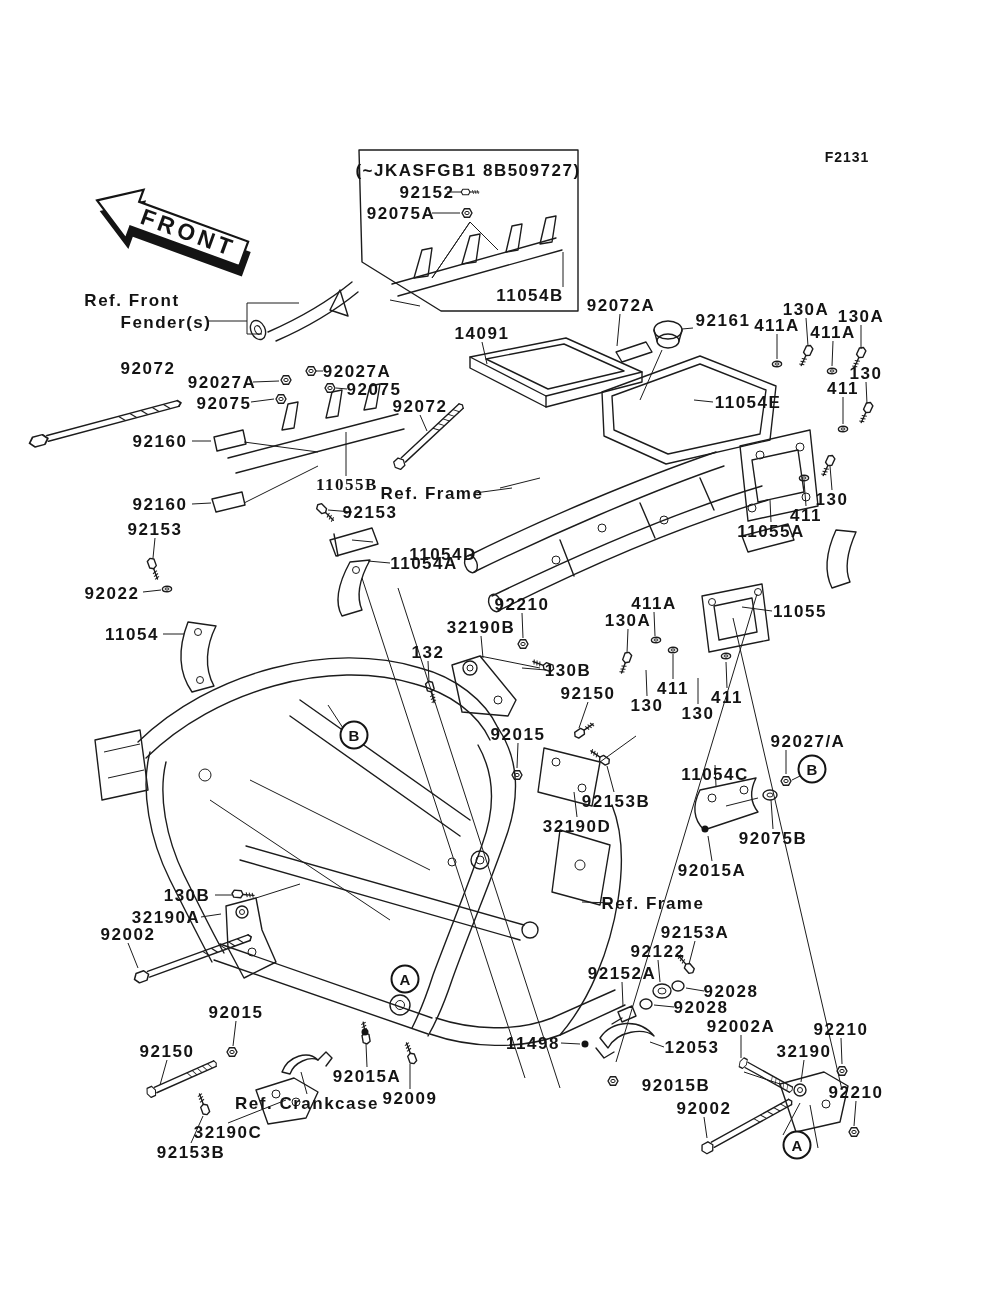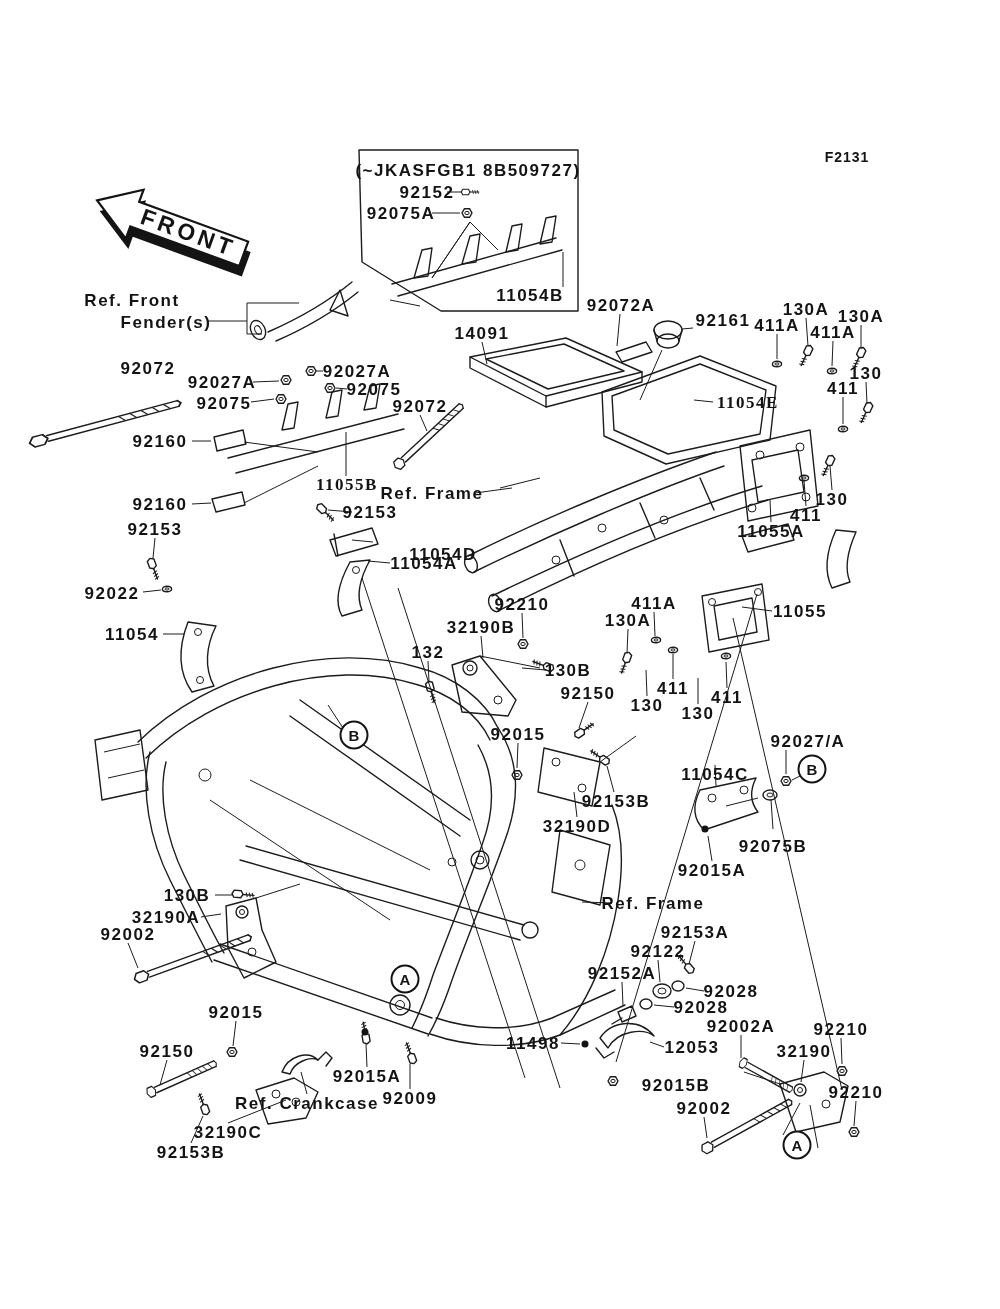--- a/index.html
+++ b/index.html
@@ -428,40 +428,40 @@
       <div class="lbl" style="left: 482px; top: 333px;">14091</div>
       <div class="lbl" style="left: 420px; top: 406px;">92072</div>
       <div class="lbl" style="left: 621px; top: 305px; text-align: right;">92072A</div>
       <div class="lbl" style="left: 723px; top: 320px;">92161</div>
       <div class="lbl" style="left: 777px; top: 325px;">411A</div>
       <div class="lbl" style="left: 806px; top: 309px;">130A</div>
       <div class="lbl" style="left: 833px; top: 332px;">411A</div>
       <div class="lbl" style="left: 861px; top: 316px;">130A</div>
       <div class="lbl" style="left: 843px; top: 388px;">411</div>
       <div class="lbl" style="left: 866px; top: 373px;">130</div>
-      <div class="lbl" style="left: 748px; top: 402px; font-family: Liberation Serif, serif;">11054E</div>
+      <div class="lbl" style="left: 748px; top: 402px;">11054E</div>
       <div class="lbl" style="left: 832px; top: 499px;">130</div>
       <div class="lbl" style="left: 806px; top: 515px;">411</div>
       <div class="lbl" style="left: 771px; top: 531px; text-align: center;">11055A</div>
       <div class="lbl" style="left: 800px; top: 611px;">11055</div>
       <div class="lbl" style="left: 654px; top: 603px;">411A</div>
       <div class="lbl" style="left: 628px; top: 620px;">130A</div>
       <div class="lbl" style="left: 522px; top: 604px;">92210</div>
       <div class="lbl" style="left: 481px; top: 627px;">32190B</div>
       <div class="lbl" style="left: 428px; top: 652px;">132</div>
       <div class="lbl" style="left: 568px; top: 670px;">130B</div>
       <div class="lbl" style="left: 588px; top: 693px;">92150</div>
       <div class="lbl" style="left: 673px; top: 688px;">411</div>
       <div class="lbl" style="left: 647px; top: 705px;">130</div>
       <div class="lbl" style="left: 727px; top: 697px;">411</div>
       <div class="lbl" style="left: 698px; top: 713px;">130</div>
       <div class="lbl" style="left: 518px; top: 734px;">92015</div>
       <div class="lbl" style="left: 808px; top: 741px;">92027/A</div>
       <div class="lbl" style="left: 715px; top: 756px; margin-top: 18px;">11054C</div>
-      <div class="lbl" style="left: 773px; top: 838px; margin-top: 8px;">92075B</div>
+      <div class="lbl" style="left: 773px; top: 838px;">92075B</div>
       <div class="lbl" style="left: 616px; top: 801px;">92153B</div>
       <div class="lbl" style="left: 577px; top: 826px;">32190D</div>
       <div class="lbl" style="left: 712px; top: 870px;">92015A</div>
       <div class="lbl" style="left: 653px; top: 903px;">Ref. Frame</div>
       <div class="lbl" style="left: 695px; top: 932px;">92153A</div>
       <div class="lbl" style="left: 658px; top: 951px;">92122</div>
       <div class="lbl" style="left: 622px; top: 973px;">92152A</div>
       <div class="lbl" style="left: 731px; top: 991px;">92028</div>
       <div class="lbl" style="left: 701px; top: 1007px;">92028</div>
       <div class="lbl" style="left: 741px; top: 1026px;">92002A</div>

